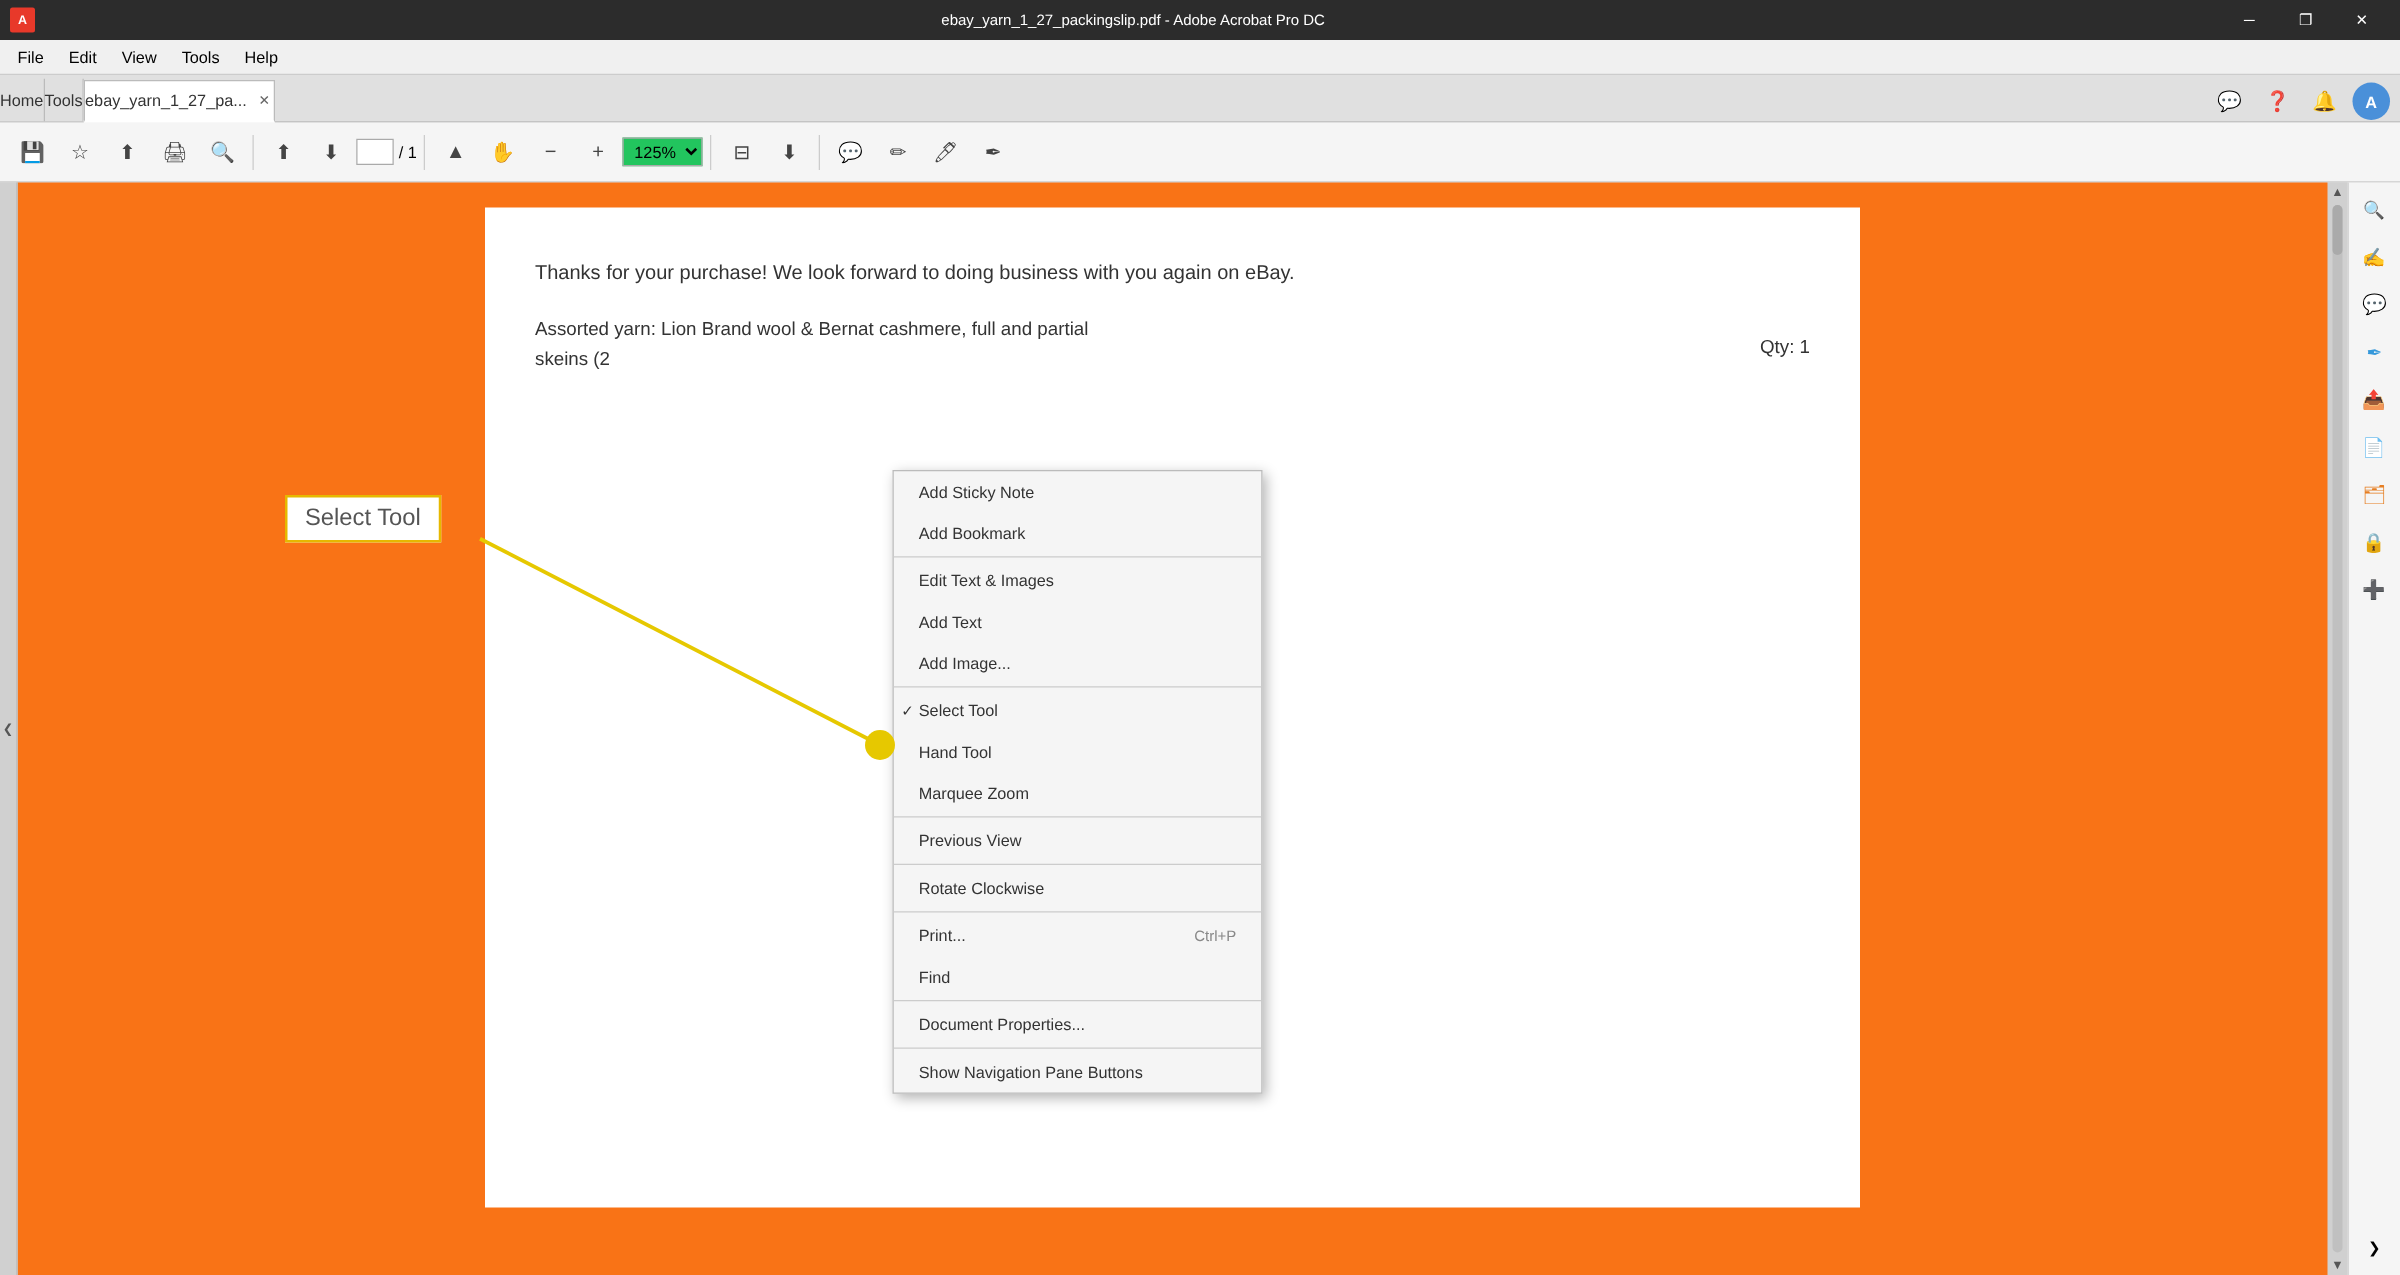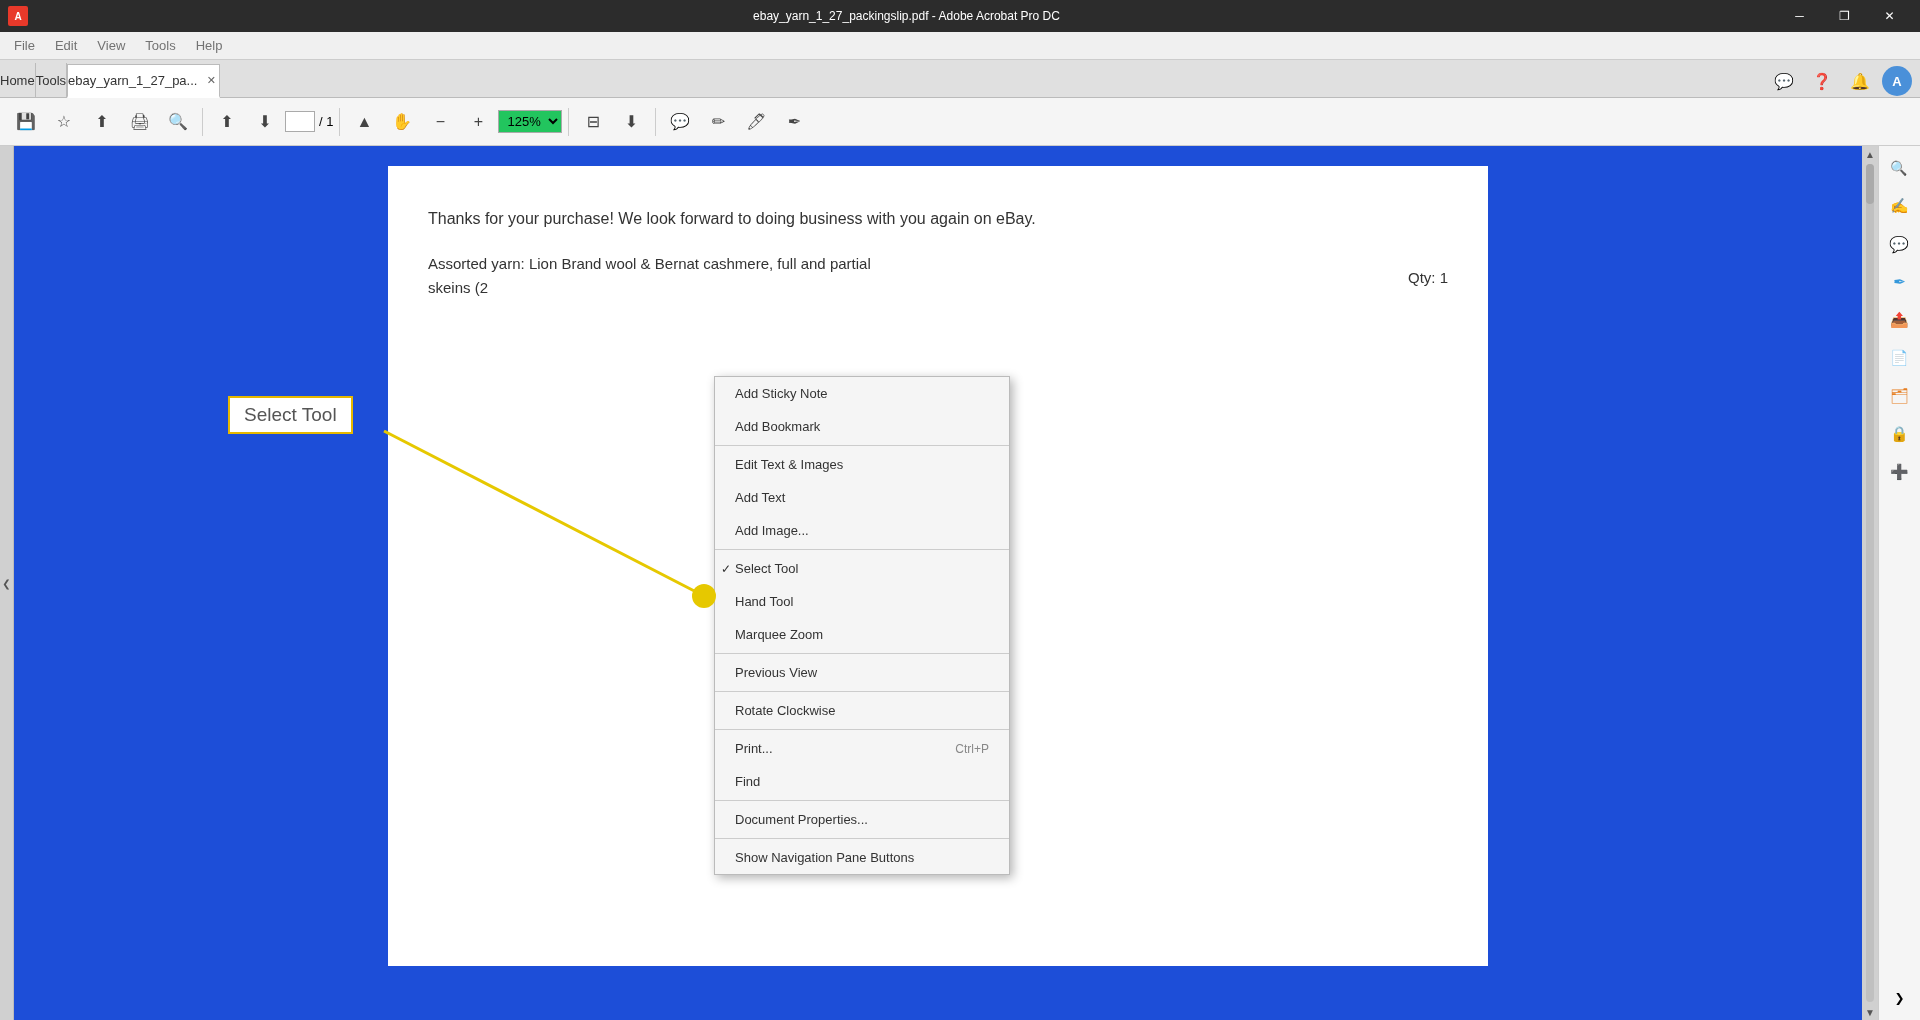--- a/index.html
+++ b/index.html
@@ -12,21 +12,21 @@
     #title-bar .title-text { color: #fff; font-size: 12px; flex: 1; text-align: center; }
     #title-bar .window-controls { display: flex; gap: 0; }
     .win-btn { width: 45px; height: 32px; background: transparent; border: none; color: #fff; font-size: 12px; cursor: pointer; display: flex; align-items: center; justify-content: center; }
     #title-bar .app-icon { width: 20px; height: 20px; background: #e8392a; display: flex; align-items: center; justify-content: center; border-radius: 2px; margin-right: 8px; }
     #title-bar .app-icon span { color: white; font-size: 10px; font-weight: bold; }
 
     
     #menu-bar {
       width: 100%; height: 28px; background: #f0f0f0; display: flex; align-items: center; padding: 0 4px; border-bottom: 1px solid #ccc;
     }
-    .menu-item { padding: 4px 10px; cursor: pointer; font-size: 13px; color: #737373; }
+    .menu-item { padding: 4px 10px; cursor: pointer; font-size: 13px; color: #000000; }
 
     
     #tab-bar {
       width: 100%; height: 38px; background: #e0e0e0; display: flex; align-items: flex-end; padding: 0 0 0 0; border-bottom: 1px solid #bbb;
     }
     .tab { height: 34px; padding: 0 0; display: flex; align-items: center; gap: 6px; font-size: 13px; color: #333; cursor: pointer; background: #e0e0e0; border-right: 1px solid #bbb; }
     .tab.active { background: #fff; border-top: 1px solid #bbb; border-left: 1px solid #bbb; border-right: 1px solid #bbb; border-bottom: 2px solid #fff; margin-bottom: -1px; z-index: 1; }
     .tab-home { font-weight: 500; }
     .tab-close { font-size: 11px; color: #666; cursor: pointer; width: 16px; height: 16px; display: flex; align-items: center; justify-content: center; border-radius: 2px; }
     #tab-bar .right-icons { margin-left: auto; display: flex; align-items: center; gap: 6px; padding-right: 8px; }
@@ -49,21 +49,21 @@
       display: flex; width: 100%; height: calc(1020px - 32px - 28px - 38px - 48px);
     }
 
     
     #left-toggle {
       width: 14px; background: #d0d0d0; display: flex; align-items: center; justify-content: center; cursor: pointer; border-right: 1px solid #bbb; position: relative; z-index: 5;
     }
 
     
     #content {
-      flex: 1; background: #1d4ed8; overflow: hidden; position: relative;
+      flex: 1; background: #f97316; overflow: hidden; position: relative;
     }
 
     
     #pdf-page {
       width: 1100px; margin: 0 auto; background: white; min-height: 800px; padding: 40px; position: relative;
     }
     .pdf-text { font-size: 15px; color: #333; line-height: 1.6; }
     .pdf-text-heading { font-size: 16px; color: #333; margin-bottom: 8px; }
 
     

